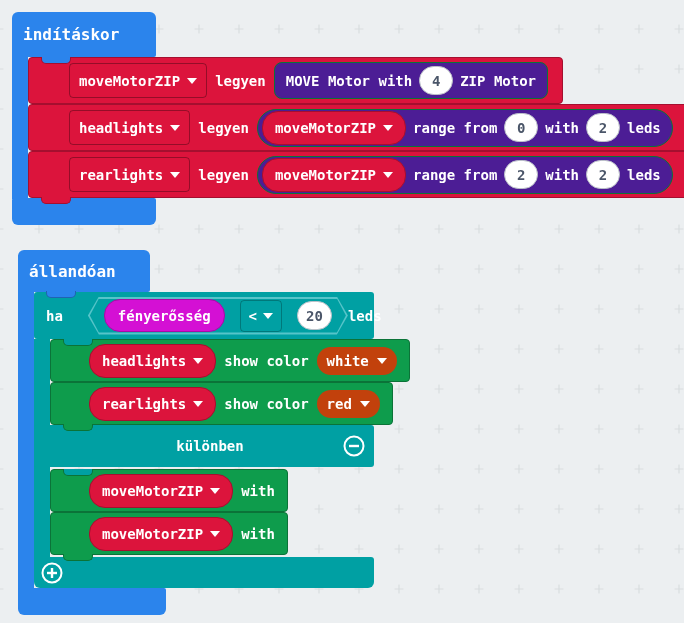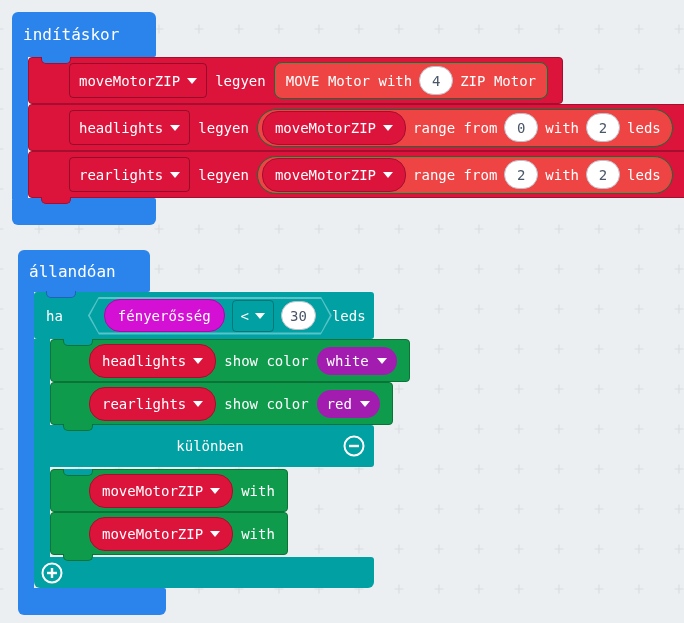--- a/index.html
+++ b/index.html
@@ -1,20 +1,20 @@
 <!DOCTYPE html>
 <html><head>
 <meta charset="utf-8">
 <style>
   html,body{margin:0;padding:0;}
   .canvas{
     position:relative;width:684px;height:623px;overflow:hidden;
     background:#eceff1;
     font-family:"DejaVu Sans Mono","Liberation Mono",monospace;
-    font-weight:normal;
+    font-weight:bold;
     -webkit-font-smoothing:antialiased;
   }
   .grid-svg{position:absolute;inset:0;display:block;}
 
   .piece{position:absolute;z-index:1;}
   .blue{background:#2b84ec;}
   .teal{background:#00a0a3;}
 
   .blk-title{
     color:#fff;font-size:16px;display:flex;align-items:center;
@@ -60,41 +60,41 @@
   .pill-white{
     display:inline-flex;align-items:center;justify-content:center;background:#fff;
     border:1px solid #bcc1c9;border-radius:15px;height:29px;min-width:34px;
     padding:0 8px;color:#4a5568;box-sizing:border-box;
   }
   .pill-magenta{
     display:inline-flex;align-items:center;background:#d410d4;
     border:1.5px solid #a50ca5;border-radius:16px;height:31px;padding:0 13px;color:#fff;
   }
   .pill-darkgreen{
-    display:inline-flex;align-items:center;gap:8px;background:#a21caf;
+    display:inline-flex;align-items:center;gap:8px;background:#c2410c;
     border-radius:14px;height:28px;padding:0 10px;color:#fff;cursor:pointer;
   }
 
   .value-green{
-    display:inline-flex;align-items:center;gap:7px;background:#ef4444;
+    display:inline-flex;align-items:center;gap:7px;background:#4c1d95;
     border:1.5px solid #0b7338;color:#fff;box-sizing:border-box;
   }
   .move-init{border-radius:8px;height:37px;padding:0 11px;}
   .range-pill{border-radius:19px;height:38px;padding:0 11px 0 4px;}
 
   .if-header{
     display:flex;align-items:center;padding:0 10px 0 12px;
     color:#fff;font-size:14px;box-sizing:border-box;
   }
   .hex{position:relative;height:38px;display:inline-flex;align-items:center;margin-left:25px;}
   .hex-bg{position:absolute;inset:0;background:#56c4c9;
     clip-path:polygon(11px 0,calc(100% - 11px) 0,100% 50%,calc(100% - 11px) 100%,11px 100%,0 50%);}
   .hex-fg{position:absolute;inset:2px;background:#00a0a3;
     clip-path:polygon(9px 0,calc(100% - 9px) 0,100% 50%,calc(100% - 9px) 100%,9px 100%,0 50%);}
-  .hex-content{position:relative;z-index:1;display:inline-flex;align-items:center;gap:7px;padding:0 16px;}
+  .hex-content{position:relative;z-index:1;display:inline-flex;align-items:center;gap:15px;padding:0 16px;}
   .opbox{
     display:inline-flex;align-items:center;gap:6px;border:1px solid rgba(0,0,0,.25);
     border-radius:4px;height:30px;padding:0 8px;color:#fff;cursor:pointer;
   }
   .kw-then{margin-left:auto;}
   .else-bar{display:flex;align-items:center;color:#fff;font-size:14px;padding-left:12px;box-sizing:border-box;}
   .icon-btn{position:absolute;top:50%;transform:translateY(-50%);display:flex;cursor:pointer;}
   .icon-right{right:8px;}
   .icon-left{left:6px;}
 </style>
@@ -182,21 +182,21 @@
     <span>ha</span>
     <span class="hex">
       <span class="hex-bg"></span>
       <span class="hex-fg"></span>
       <span class="hex-content">
         <span class="pill-magenta">fényerősség</span>
         <span class="opbox">
           <span>&lt;</span>
           <span class="caret"></span>
         </span>
-        <span class="pill-white">30</span>
+        <span class="pill-white">20</span>
       </span>
     </span>
     <span class="kw-then">leds</span>
   </div>
   <div class="piece teal" style="left:34px;top:339px;width:16px;height:220px;"></div>
 
   <div class="stack green-row" style="left:50px;top:339px;">
     <span class="tab fill-teal edge-green"></span>
     <span class="pill-crimson">
       <span>headlights</span>

